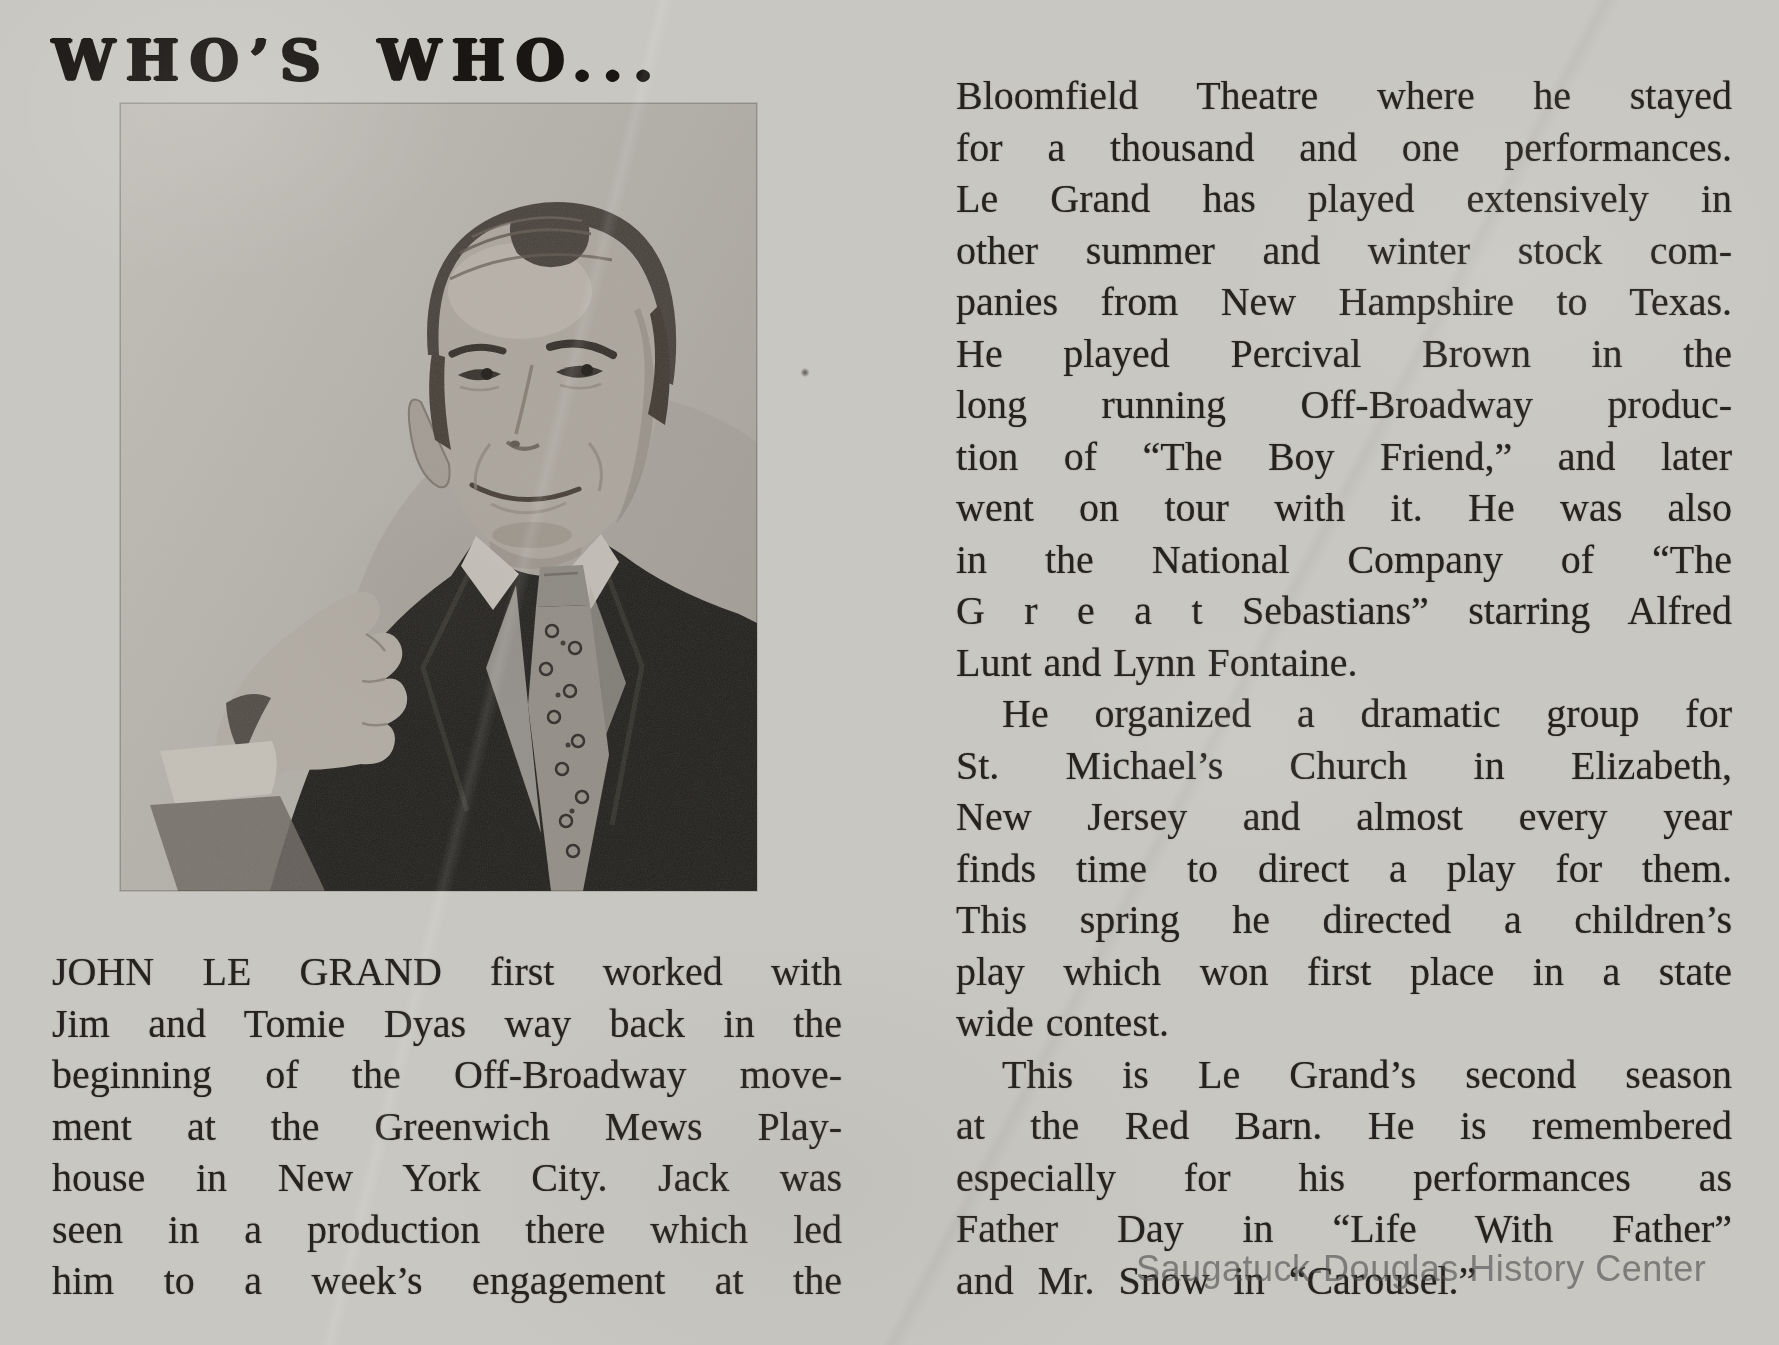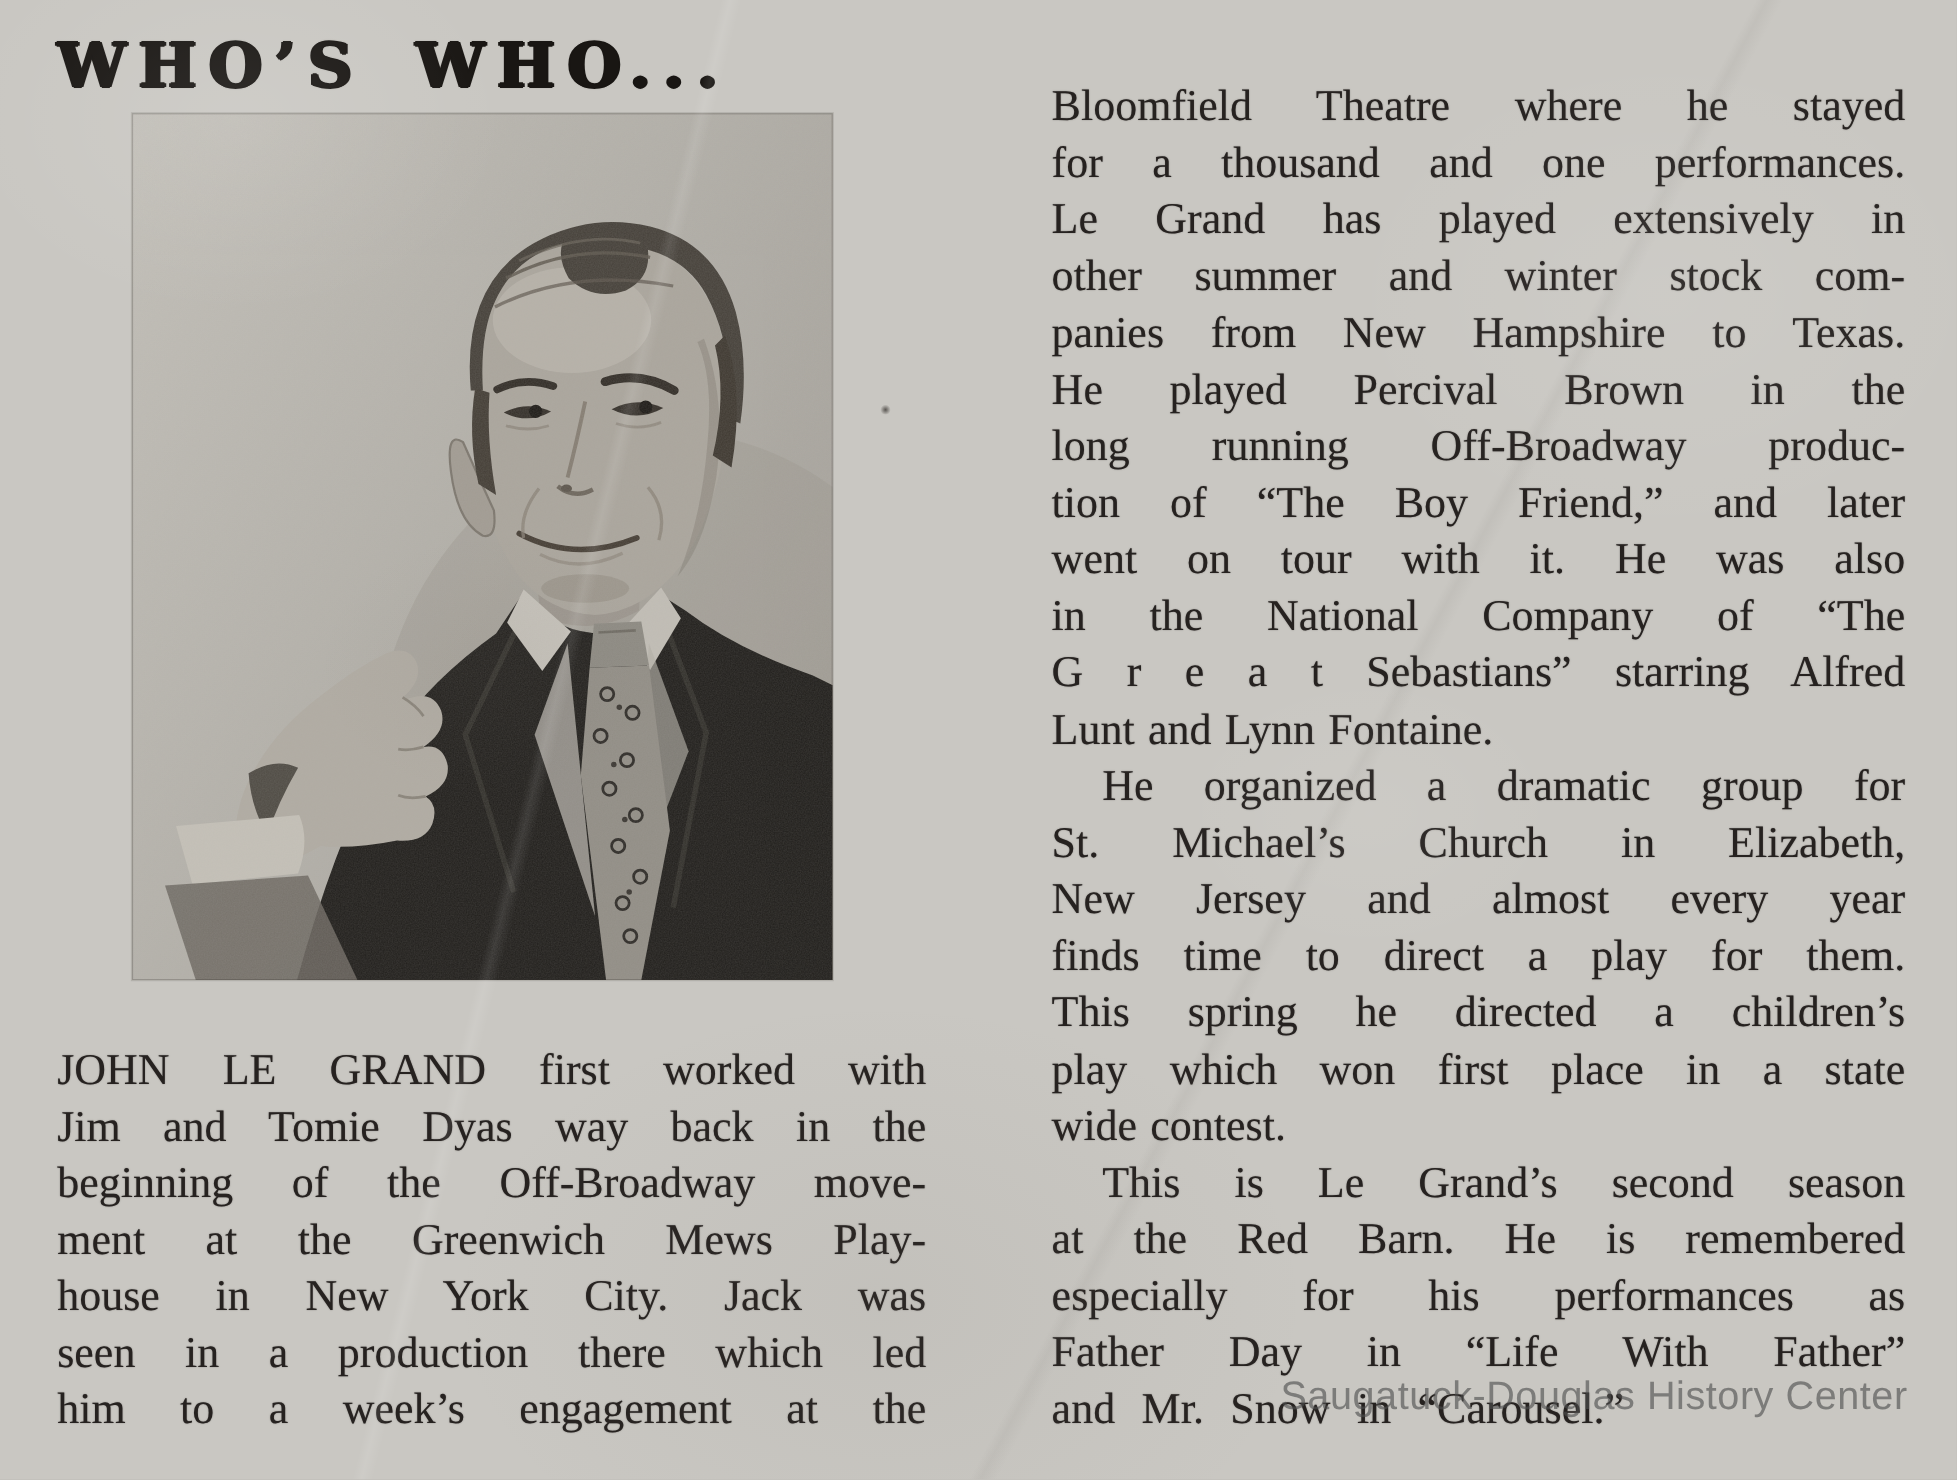--- a/index.html
+++ b/index.html
@@ -54,21 +54,21 @@
   .line{
     text-align:justify;
     text-align-last:justify;
     white-space:normal;
   }
   .para .line:last-child{text-align-last:left;}
   .keep-just .line:last-child{text-align-last:justify;}
   .para.indent .line:first-child{text-indent:46px;}
   .para.spread-last .line:last-child{word-spacing:14px;}
   .watermark{
-    position:absolute;left:1164px;top:1247px;z-index:6;
+    position:absolute;left:1136px;top:1247px;z-index:6;
     font-family:"Liberation Sans", sans-serif;
     font-size:36px;line-height:44px;
     color:rgba(78,78,78,.62);
     white-space:nowrap;
     letter-spacing:.5px;
   }
   .speck{
     position:absolute;left:800px;top:368px;width:10px;height:9px;z-index:4;
     background:radial-gradient(circle at 50% 50%, rgba(50,46,42,.75), rgba(50,46,42,0) 70%);
     border-radius:50%;

